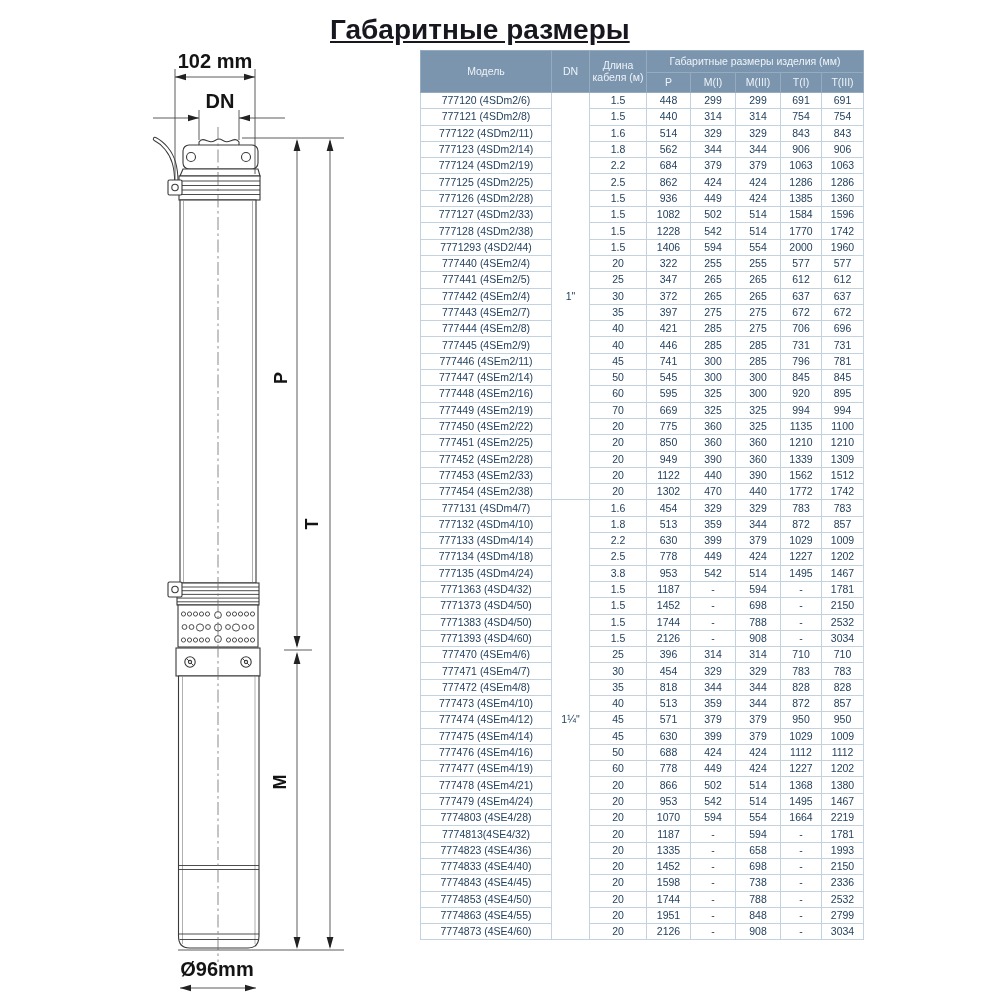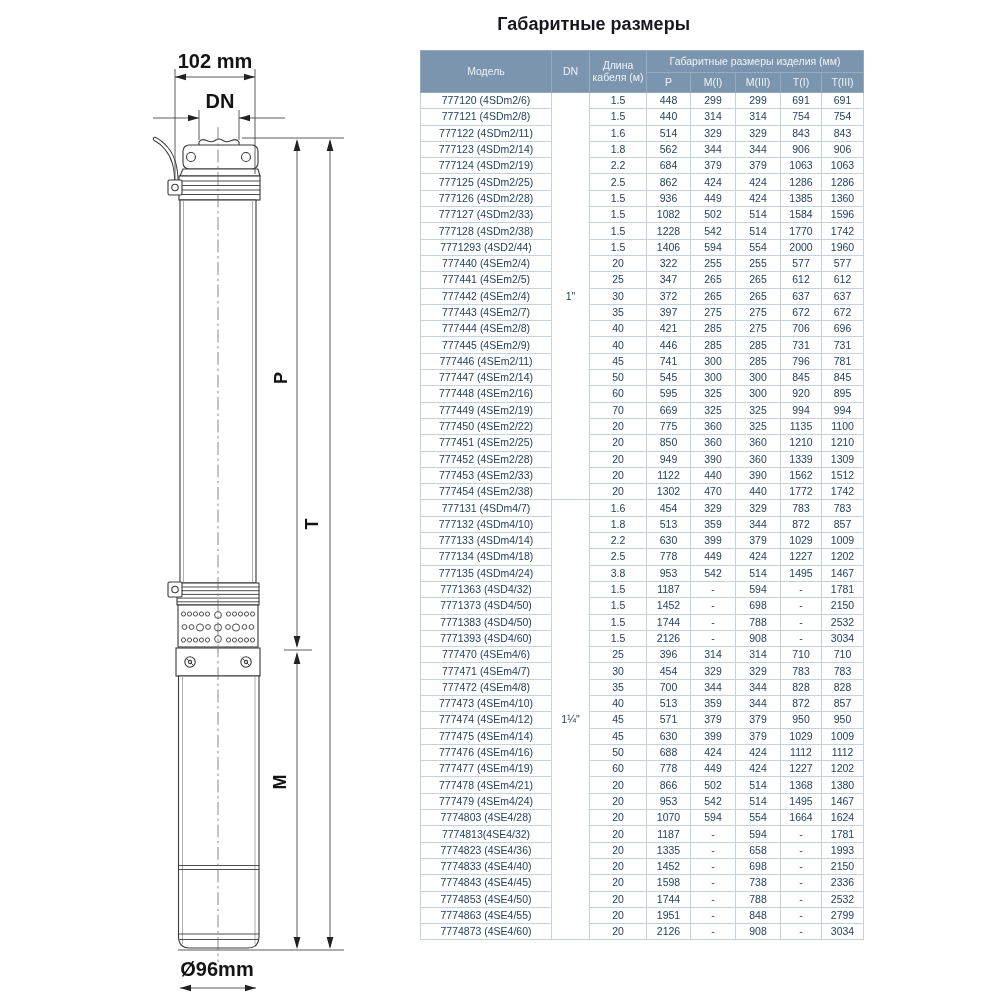--- a/index.html
+++ b/index.html
@@ -3,21 +3,21 @@
 <meta charset="utf-8">
 <style>
   * { box-sizing: border-box; }
   html,body { margin:0; padding:0; }
   body {
     width:1000px; height:1000px; background:#ffffff; overflow:hidden;
     font-family:"Liberation Sans", sans-serif; position:relative;
   }
   .page-title {
     position:absolute; left:330px; top:14px; width:360px;
-    text-align:right; font-size:18px; font-weight:600; color:#17171f;
+    text-align:left; font-size:28px; font-weight:600; color:#17171f;text-decoration:underline;
   }
   svg.diagram { position:absolute; left:0; top:0; width:420px; height:1000px; }
   svg.diagram text { font-family:"Liberation Sans", sans-serif; fill:#141414; }
   .dim-big { font-size:20px; font-weight:600; }
   .dim-mid { font-size:18px; font-weight:600; }
 
   table.spec {
     position:absolute; left:420px; top:50px; width:443px;
     border-collapse:collapse; table-layout:fixed;
   }
@@ -524,21 +524,21 @@
         <td>30</td>
         <td>454</td>
         <td>329</td>
         <td>329</td>
         <td>783</td>
         <td>783</td>
       </tr>
       <tr>
         <td>777472 (4SEm4/8)</td>
         <td>35</td>
-        <td>700</td>
+        <td>818</td>
         <td>344</td>
         <td>344</td>
         <td>828</td>
         <td>828</td>
       </tr>
       <tr>
         <td>777473 (4SEm4/10)</td>
         <td>40</td>
         <td>513</td>
         <td>359</td>
@@ -600,21 +600,21 @@
         <td>1495</td>
         <td>1467</td>
       </tr>
       <tr>
         <td>7774803 (4SE4/28)</td>
         <td>20</td>
         <td>1070</td>
         <td>594</td>
         <td>554</td>
         <td>1664</td>
-        <td>1624</td>
+        <td>2219</td>
       </tr>
       <tr>
         <td>7774813(4SE4/32)</td>
         <td>20</td>
         <td>1187</td>
         <td>-</td>
         <td>594</td>
         <td>-</td>
         <td>1781</td>
       </tr>

